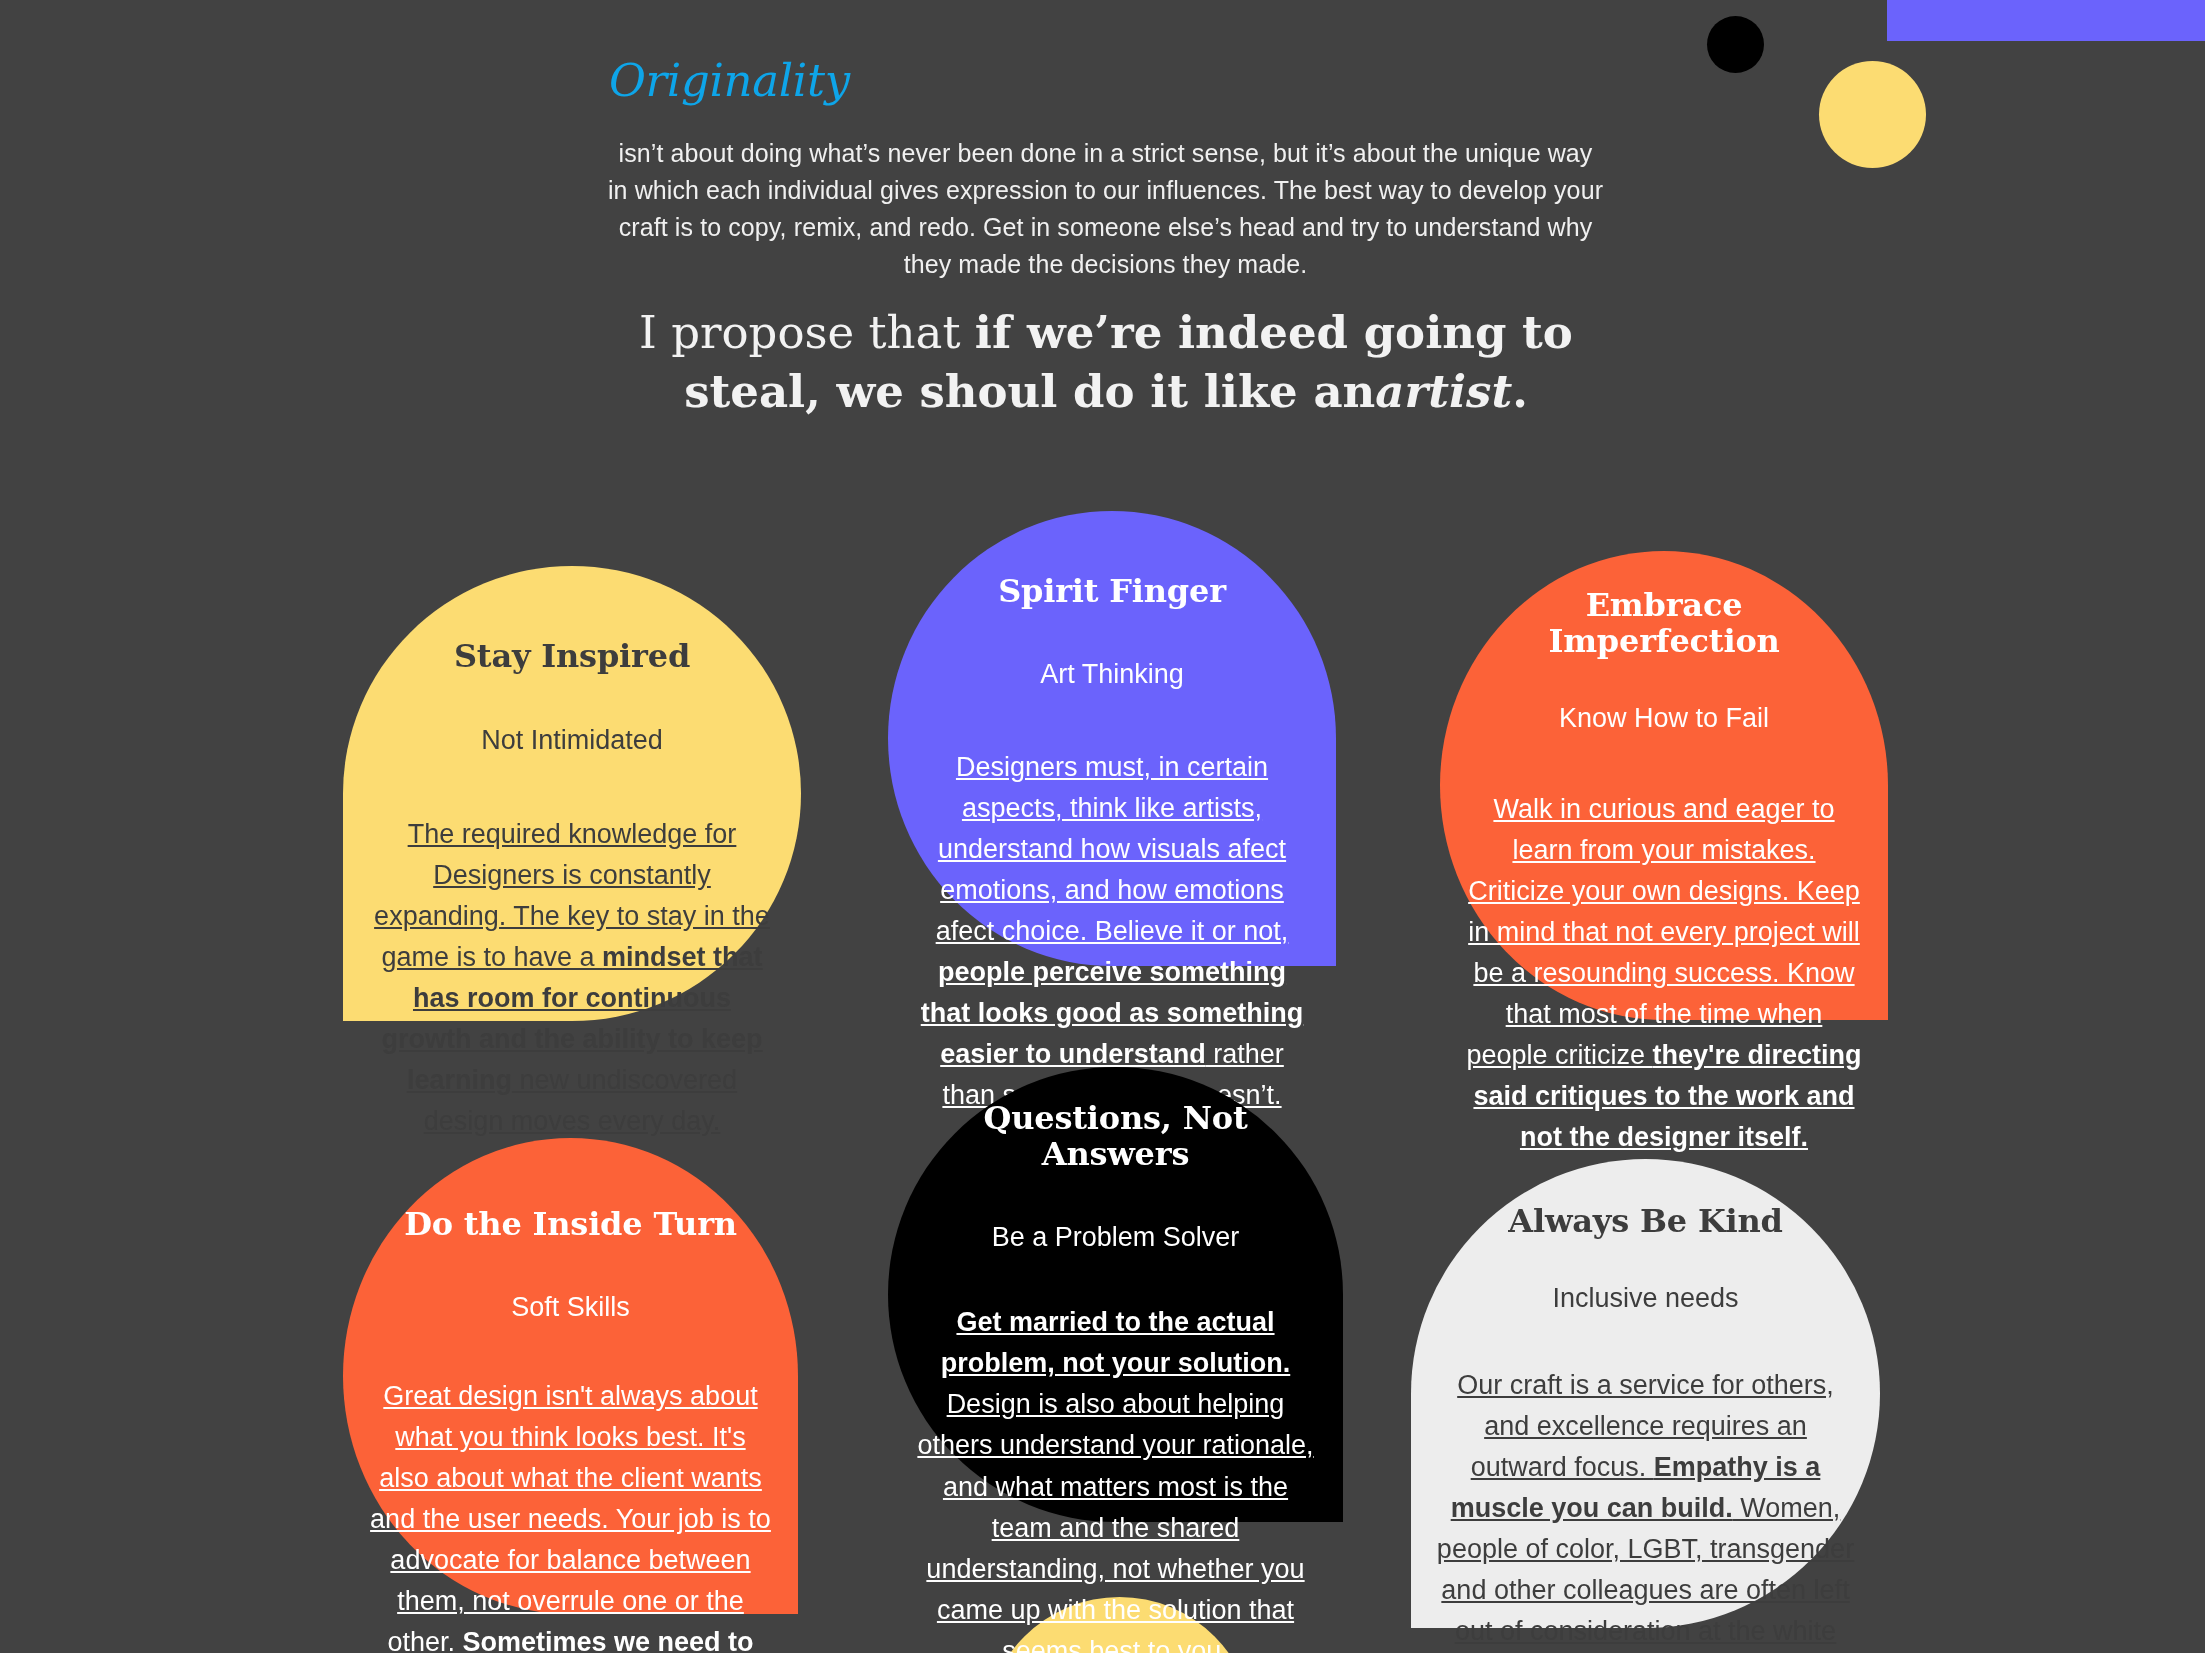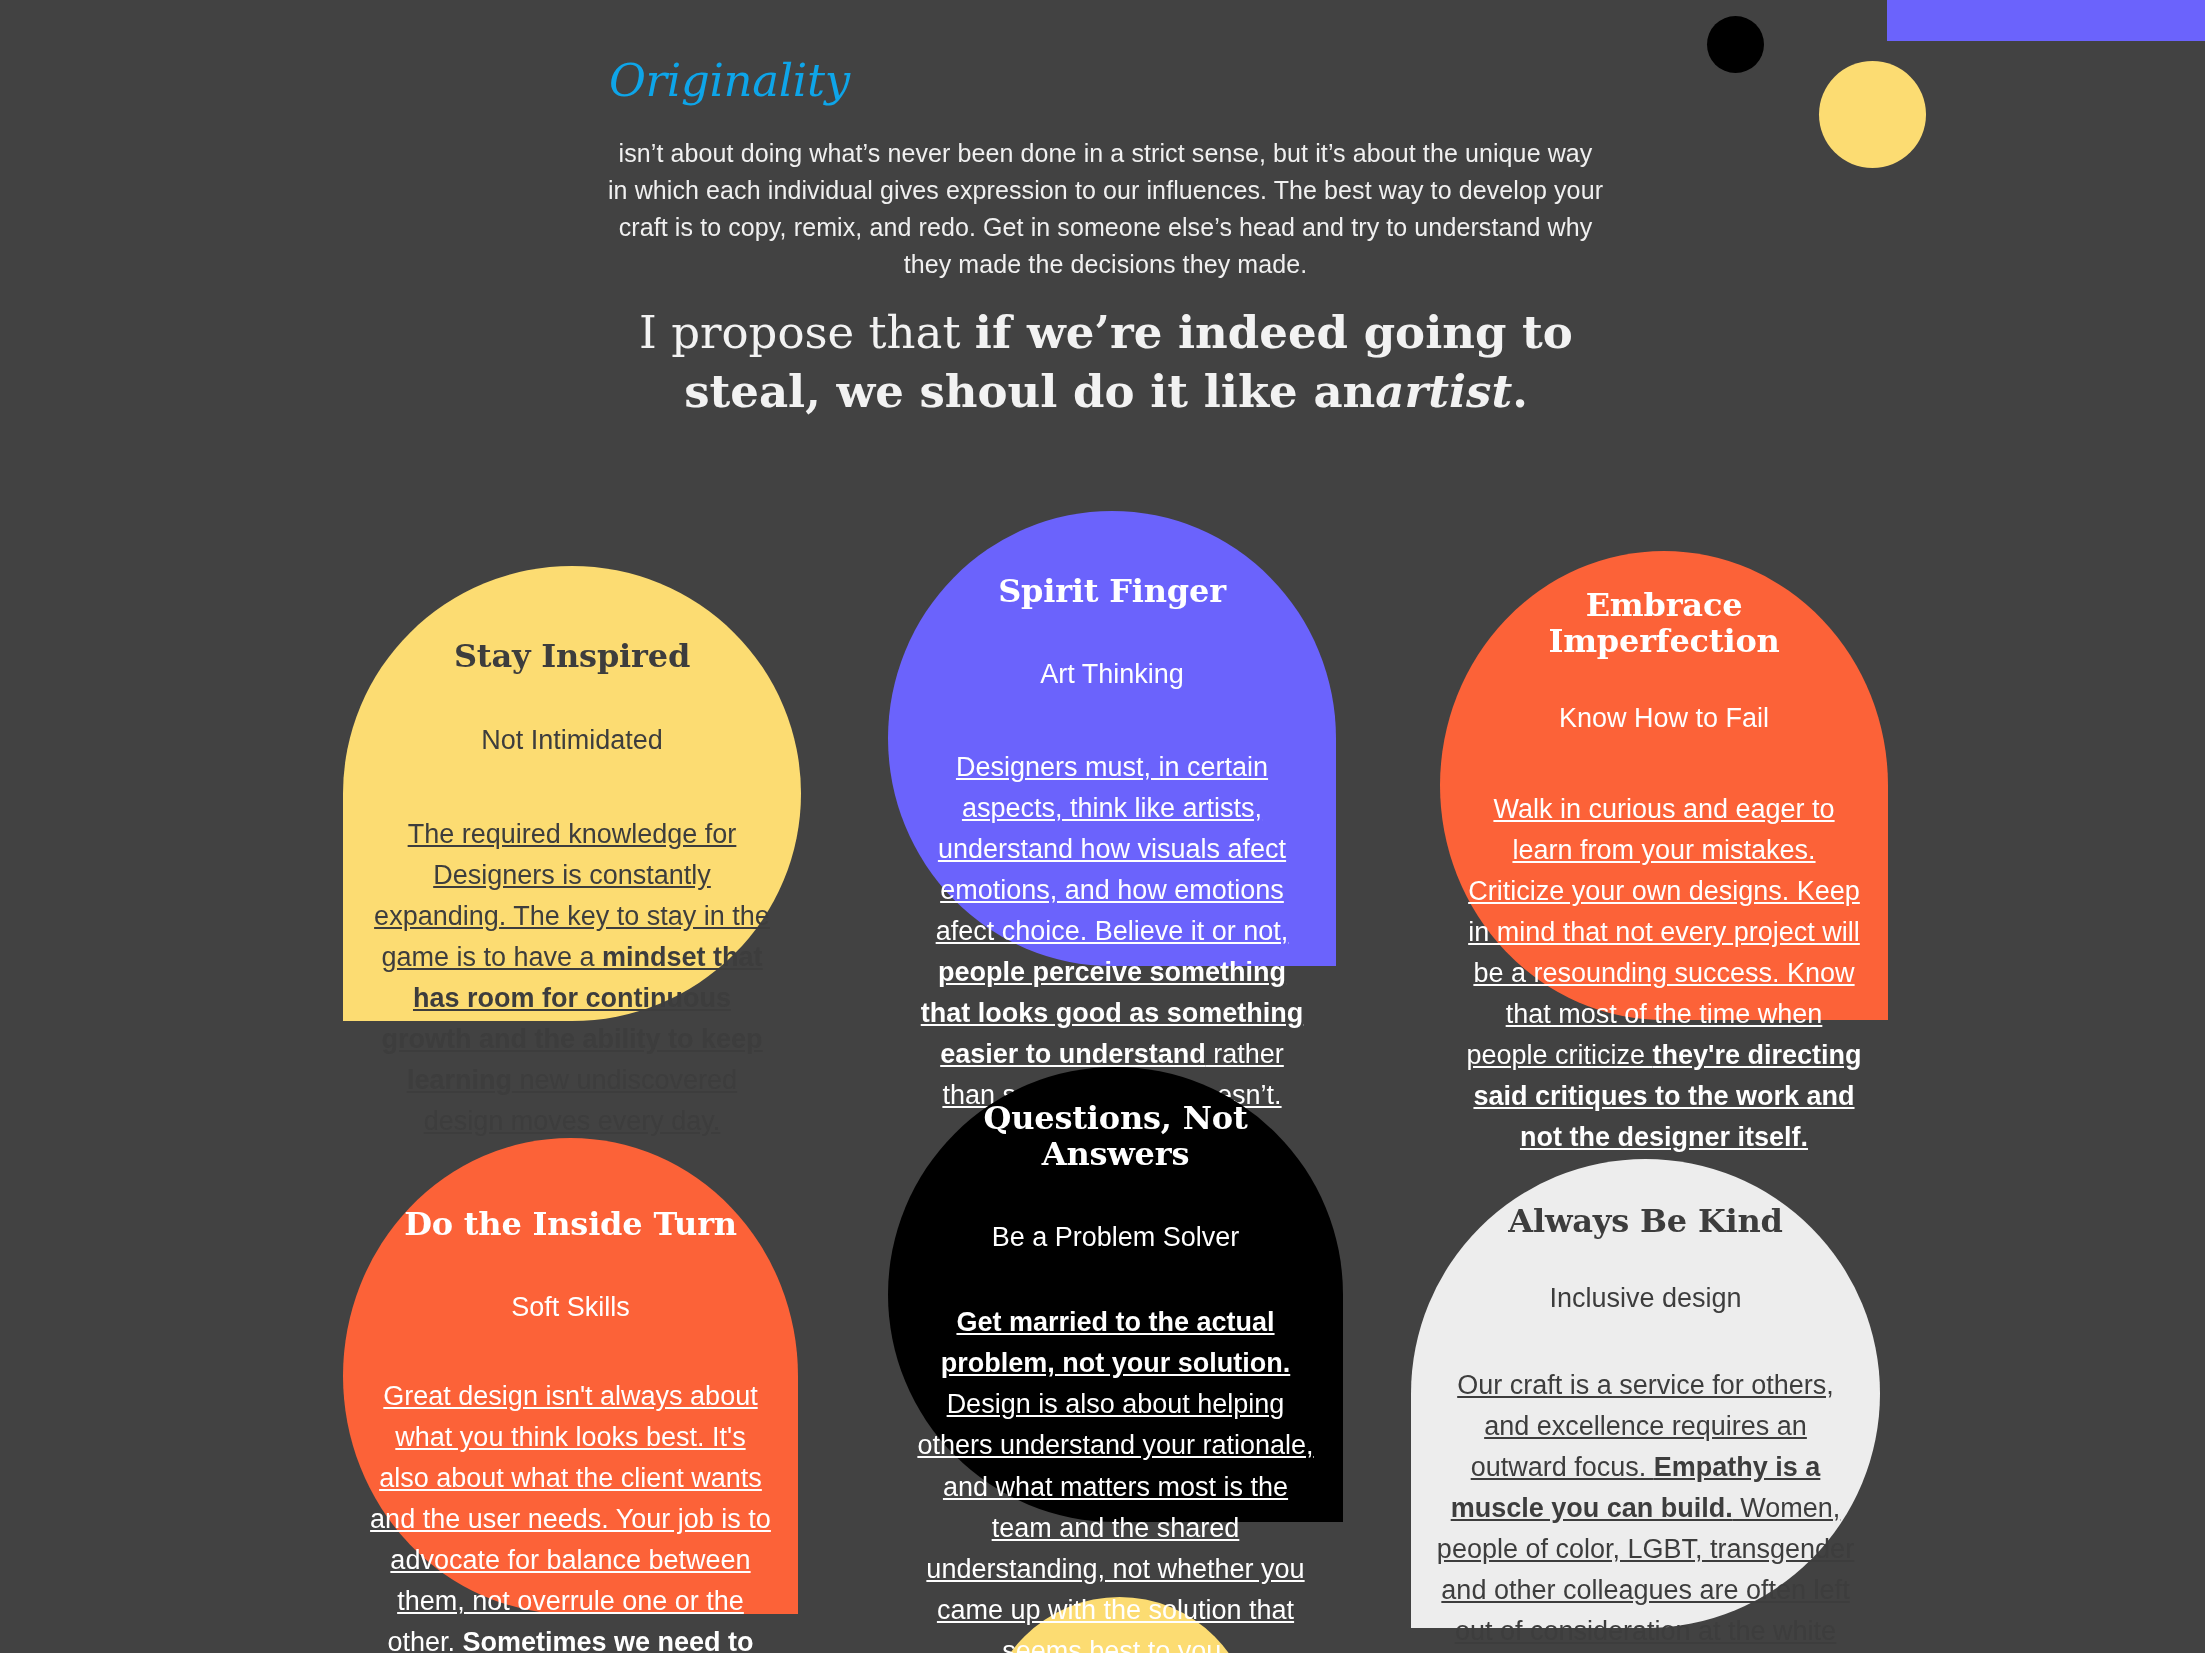--- a/index.html
+++ b/index.html
@@ -166,16 +166,16 @@
 </div>
 
 <div class="card" id="card-questions">
   <div class="kicker">Questions, Not Answers</div>
   <div class="sub">Be a Problem Solver</div>
   <div class="body"><span></span><b>Get married to the actual problem, not your solution.</b><span> Design is also about helping others understand your rationale, and what matters most is the team and the shared understanding, not whether you came up with the solution that seems best to you.</span></div>
 </div>
 
 <div class="card" id="card-always-kind">
   <div class="kicker">Always Be Kind</div>
-  <div class="sub">Inclusive design</div>
+  <div class="sub">Inclusive needs</div>
   <div class="body"><span>Our craft is a service for others, and excellence requires an outward focus. </span><b>Empathy is a muscle you can build.</b><span> Women, people of color, LGBT, transgender and other colleagues are often left out of consideration at the white board. Find ways to create spaces for your team to listen to new voices.</span></div>
 </div>
 
 
 </body></html>

